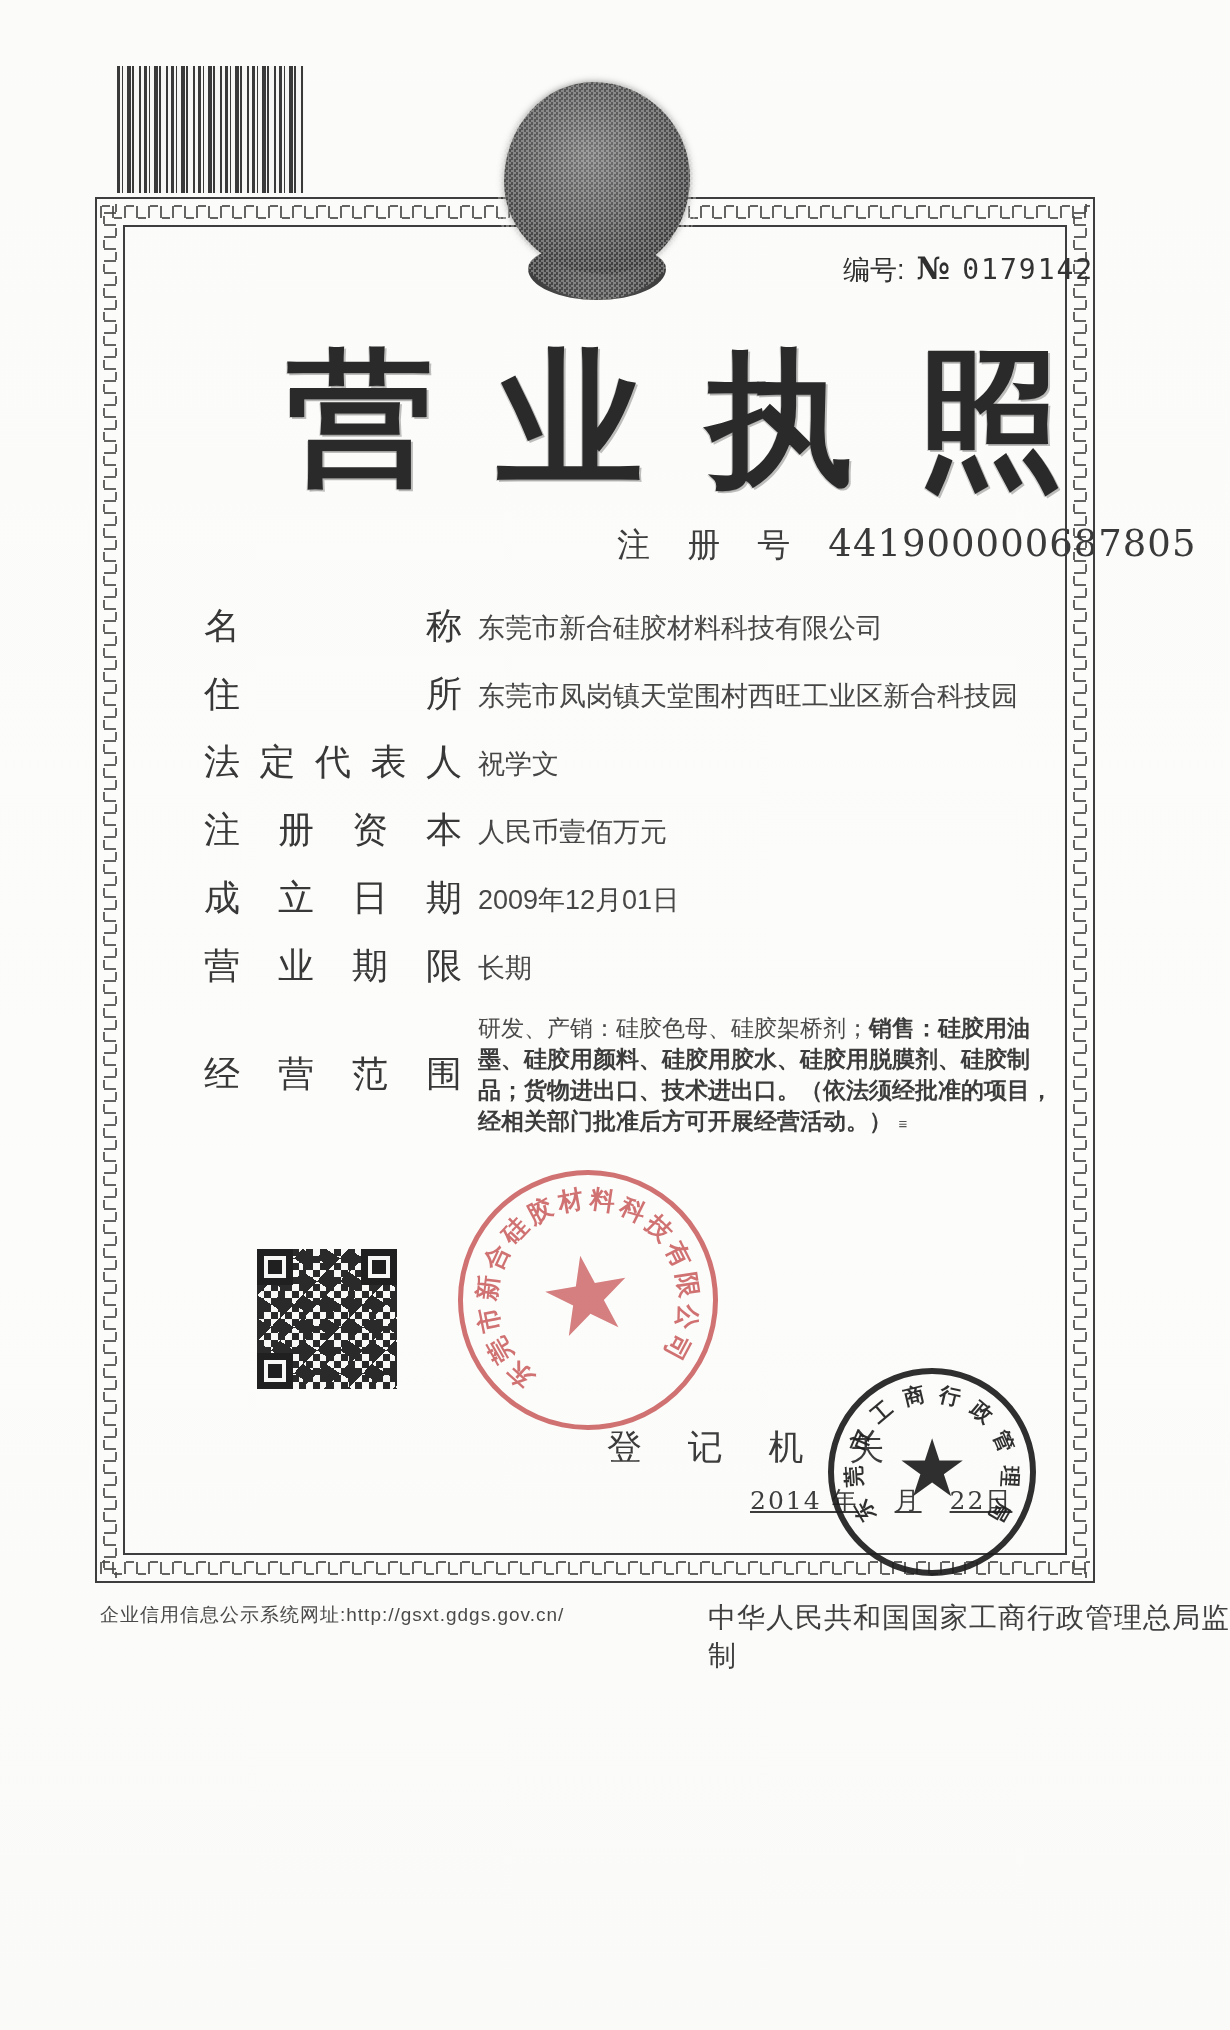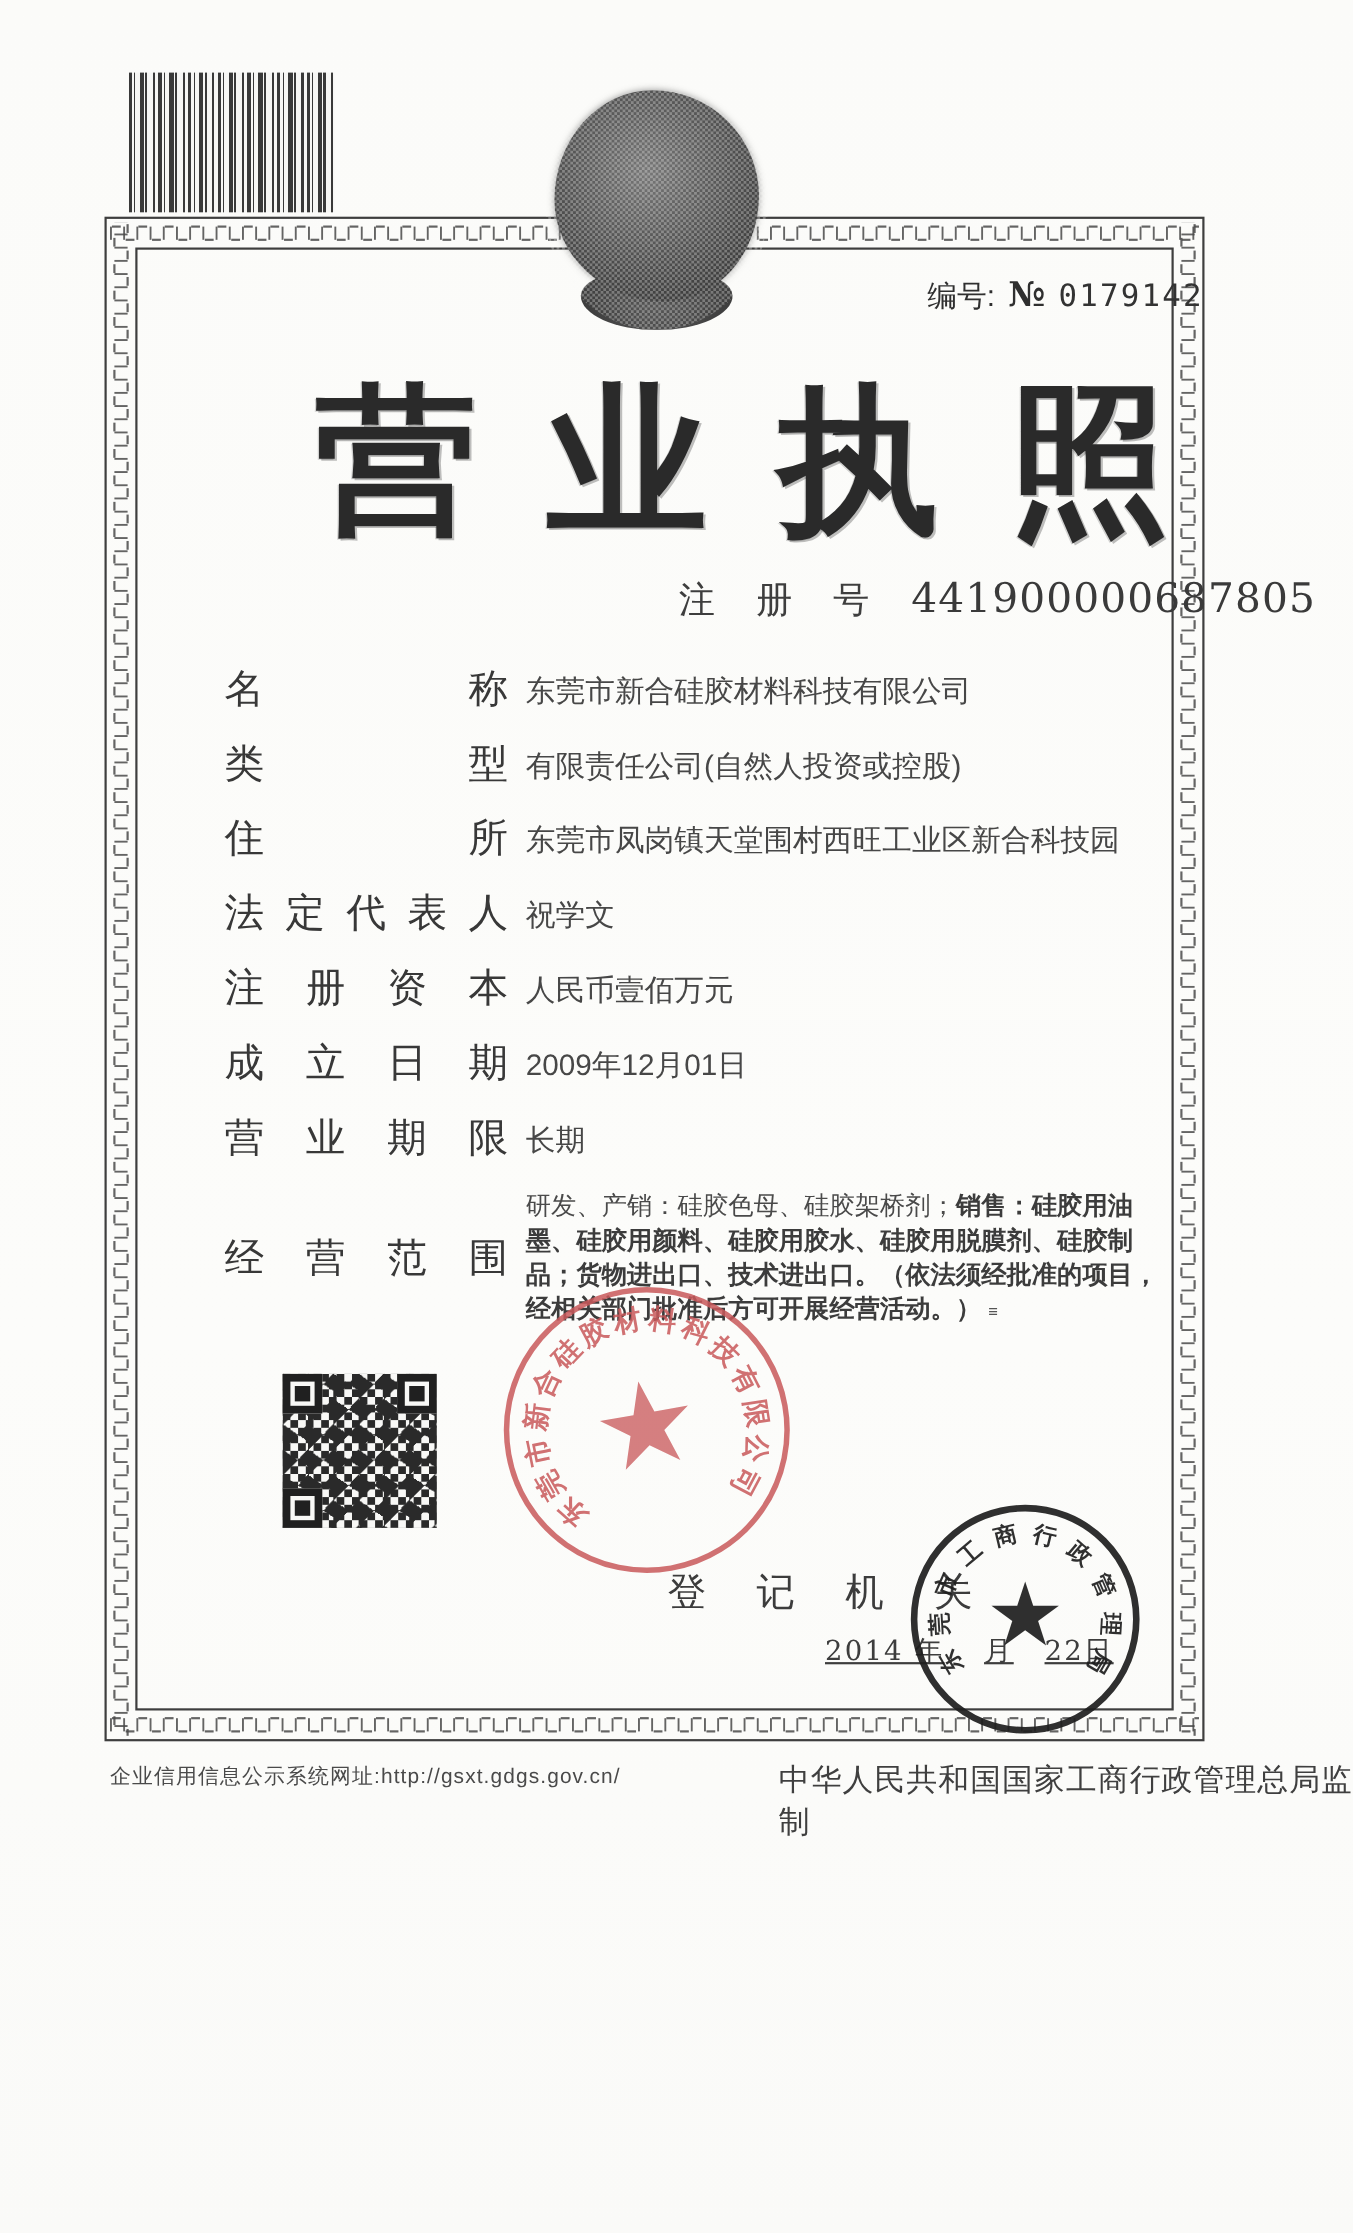--- a/index.html
+++ b/index.html
@@ -187,24 +187,20 @@
 
   <div class="reg">
     <span class="reg-label">注 册 号</span>
     <span class="reg-number">441900000687805</span>
   </div>
 
   <div class="fields">
     <div class="row">
       <div class="flabel">名称</div>
       <div class="fvalue">东莞市新合硅胶材料科技有限公司</div>
-    </div>
-    <div class="row">
-      <div class="flabel">类型</div>
-      <div class="fvalue">有限责任公司(自然人投资或控股)</div>
     </div>
     <div class="row">
       <div class="flabel">住所</div>
       <div class="fvalue">东莞市凤岗镇天堂围村西旺工业区新合科技园</div>
     </div>
     <div class="row">
       <div class="flabel">法定代表人</div>
       <div class="fvalue">祝学文</div>
     </div>
     <div class="row">

